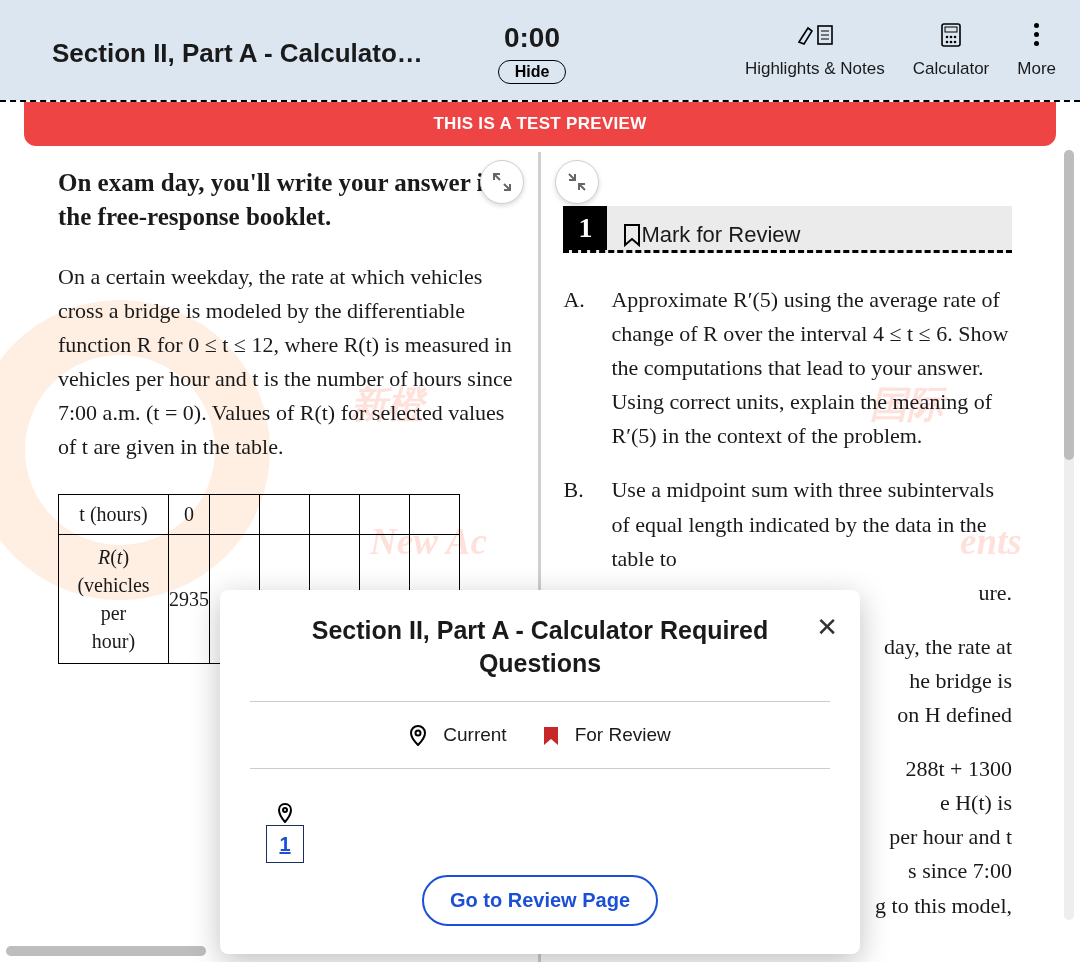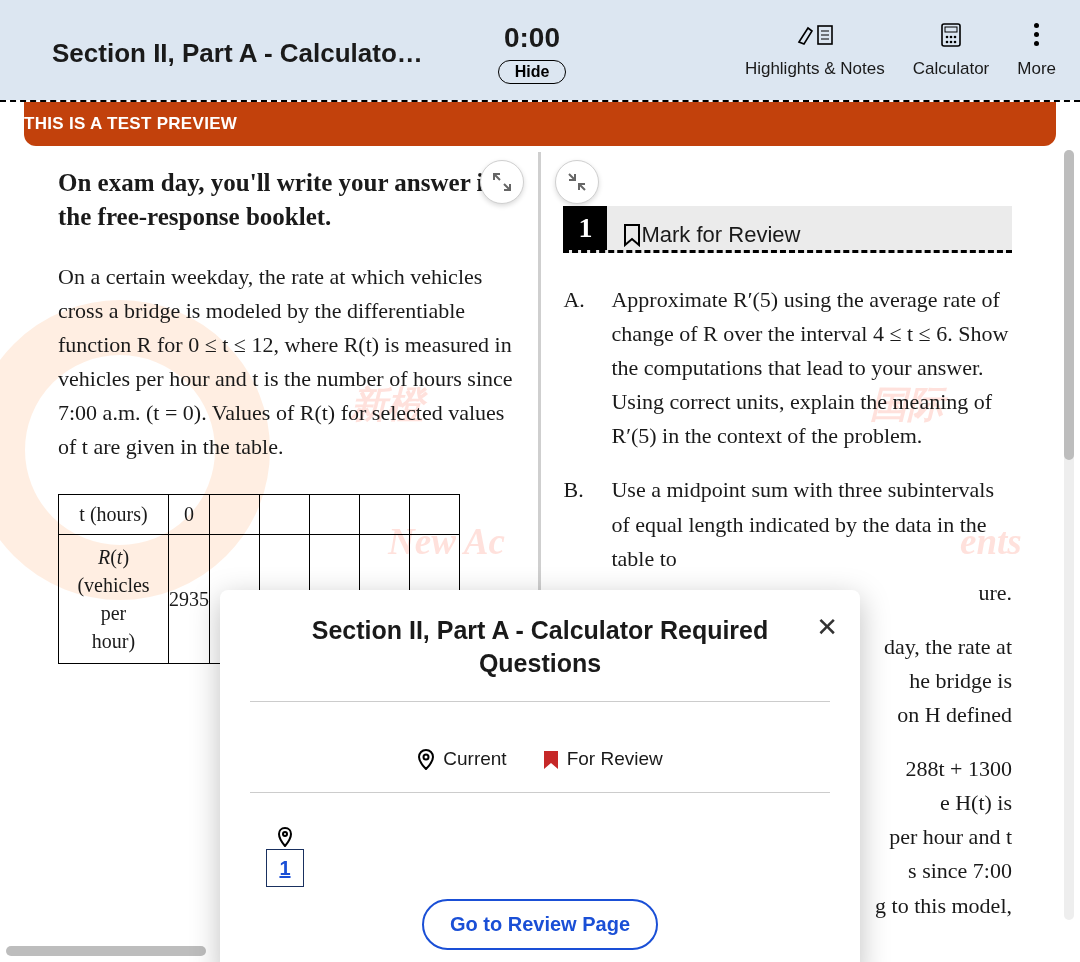--- a/index.html
+++ b/index.html
@@ -22,21 +22,21 @@
   .timer { font-size: 28px; font-weight: 800; }
   .hide-btn { margin-top: 6px; display: inline-block; border: 1.5px solid #000; border-radius: 18px; padding: 2px 16px; font-size: 16px; font-weight: 700; cursor: pointer; background:#dce6f1;}
   .header-right { flex: 1; display: flex; justify-content: flex-end; gap: 28px; align-items: flex-end; padding-bottom:4px;}
   .tool { display: flex; flex-direction: column; align-items: center; gap: 12px; font-size: 17px; cursor: pointer; }
   .tool .icon-row { height: 24px; display: flex; align-items:center; }
   .dots-vert { display: flex; flex-direction: column; gap: 4px; align-items:center;}
   .dots-vert span { width: 5px; height: 5px; background: #000; border-radius: 50%; }
 
   
   .banner-wrap { padding: 0 24px; }
-  .banner { background: #c2410c; color: #fff; text-align: left; font-weight: 800; font-size: 17px; letter-spacing: .3px; padding: 12px 0; border-radius: 0 0 12px 12px; }
+  .banner { background: #ef4444; color: #fff; text-align: center; font-weight: 800; font-size: 17px; letter-spacing: .3px; padding: 12px 0; border-radius: 0 0 12px 12px; }
 
   
   .content { position: relative; display: flex; height: calc(962px - 100px - 45px); padding: 0 24px; }
   .pane-left { width: 50%; padding: 20px 18px 20px 34px; position: relative; font-family: Georgia, "Times New Roman", serif; }
   .divider { width: 3px; background: #cfcfcf; margin-top: 6px; }
   .pane-right { width: 50%; padding: 20px 44px 20px 22px; position: relative; font-family: Georgia, "Times New Roman", serif; }
   .expand-btn { position: absolute; top: 14px; width: 44px; height: 44px; border-radius: 50%; background: #fff; border: 1px solid #d0d0d0; box-shadow: 0 2px 5px rgba(0,0,0,.15); display:flex; align-items:center; justify-content:center; cursor:pointer; font-family: Arial; color:#555;}
   .expand-left { right: 14px; }
   .expand-right { left: 14px; }
 
@@ -55,21 +55,21 @@
   .answer-list { margin-top: 30px; font-size: 22px; line-height: 1.55; }
   .answer-item { display: flex; gap: 18px; margin-bottom: 20px; }
   .answer-item .letter { flex: 0 0 30px; }
 
   
   .popover { position: absolute; left: 220px; top: 590px; width: 640px; background: #fff; border-radius: 8px; box-shadow: 0 8px 30px rgba(0,0,0,.25); padding: 24px 30px 28px; z-index: 50; font-family: Arial, sans-serif;}
   .popover .close { position: absolute; top: 22px; right: 22px; font-size: 26px; cursor: pointer; color:#333;}
   .popover-title { text-align: center; font-size: 25px; font-weight: 800; padding: 0 40px; line-height:1.3;}
   .popover hr { border: none; border-top: 1px solid #ccc; margin: 22px 0; }
   .legend { display: flex; gap: 36px; justify-content: center; font-size: 19px; }
-  .legend-item { display: flex; gap: 8px; align-items: flex-end; margin-top: 24px; }
+  .legend-item { display: flex; gap: 16px; align-items: flex-end; }
   .q-grid { padding: 12px 16px; }
   .q-cell { display: inline-flex; flex-direction: column; align-items: center; gap: 2px; }
   .q-cell .pin { font-size: 18px; }
   .q-cell .num { border: 1.5px solid #19305f; width: 38px; height: 38px; display:flex; align-items:center; justify-content:center; color:#1a4fd6; font-weight:800; text-decoration: underline; font-size:20px; cursor:pointer;}
   .review-btn { display: block; margin: 0 auto; border: 2px solid #1a4fd6; color: #1a4fd6; background: #fff; border-radius: 28px; padding: 12px 26px; font-size: 20px; font-weight: 800; cursor: pointer; }
 
   
   .watermark1 { position:absolute; left:-30px; top:300px; width:300px; height:300px; border:55px solid rgba(255,140,60,.15); border-radius:50%; pointer-events:none; }
   .wm-text { position:absolute; color: rgba(255,90,60,.18); font-size:37px; font-style:italic; font-weight:700; pointer-events:none; white-space:nowrap; font-family: Georgia, serif;}
 
@@ -136,21 +136,21 @@
 </div>
 
 <div style="border-top:2px dashed #000;"></div>
 <div class="banner-wrap">
     <div class="banner">THIS IS A TEST PREVIEW</div>
   </div>
 
 <div class="watermark1"></div>
 <div class="wm-text" style="left:350px; top:380px;">新橙</div>
 <div class="wm-text" style="left:870px; top:380px;">国际</div>
-<div class="wm-text" style="left:388px; top:520px;">New Ac</div>
+<div class="wm-text" style="left:370px; top:520px;">New Ac</div>
 <div class="wm-text" style="left:960px; top:520px;">ents</div>
 
 <div class="content">
   <div class="pane-left">
     <div class="expand-btn expand-left">
       <svg width="20" height="20">
           <path d="M2 8 V2 H8 M12 18 H18 V12" fill="none" stroke="#666" stroke-width="2"></path>
           <path d="M2 2 L8 8 M18 18 L12 12" stroke="#666" stroke-width="2"></path>
         </svg>
     </div>

